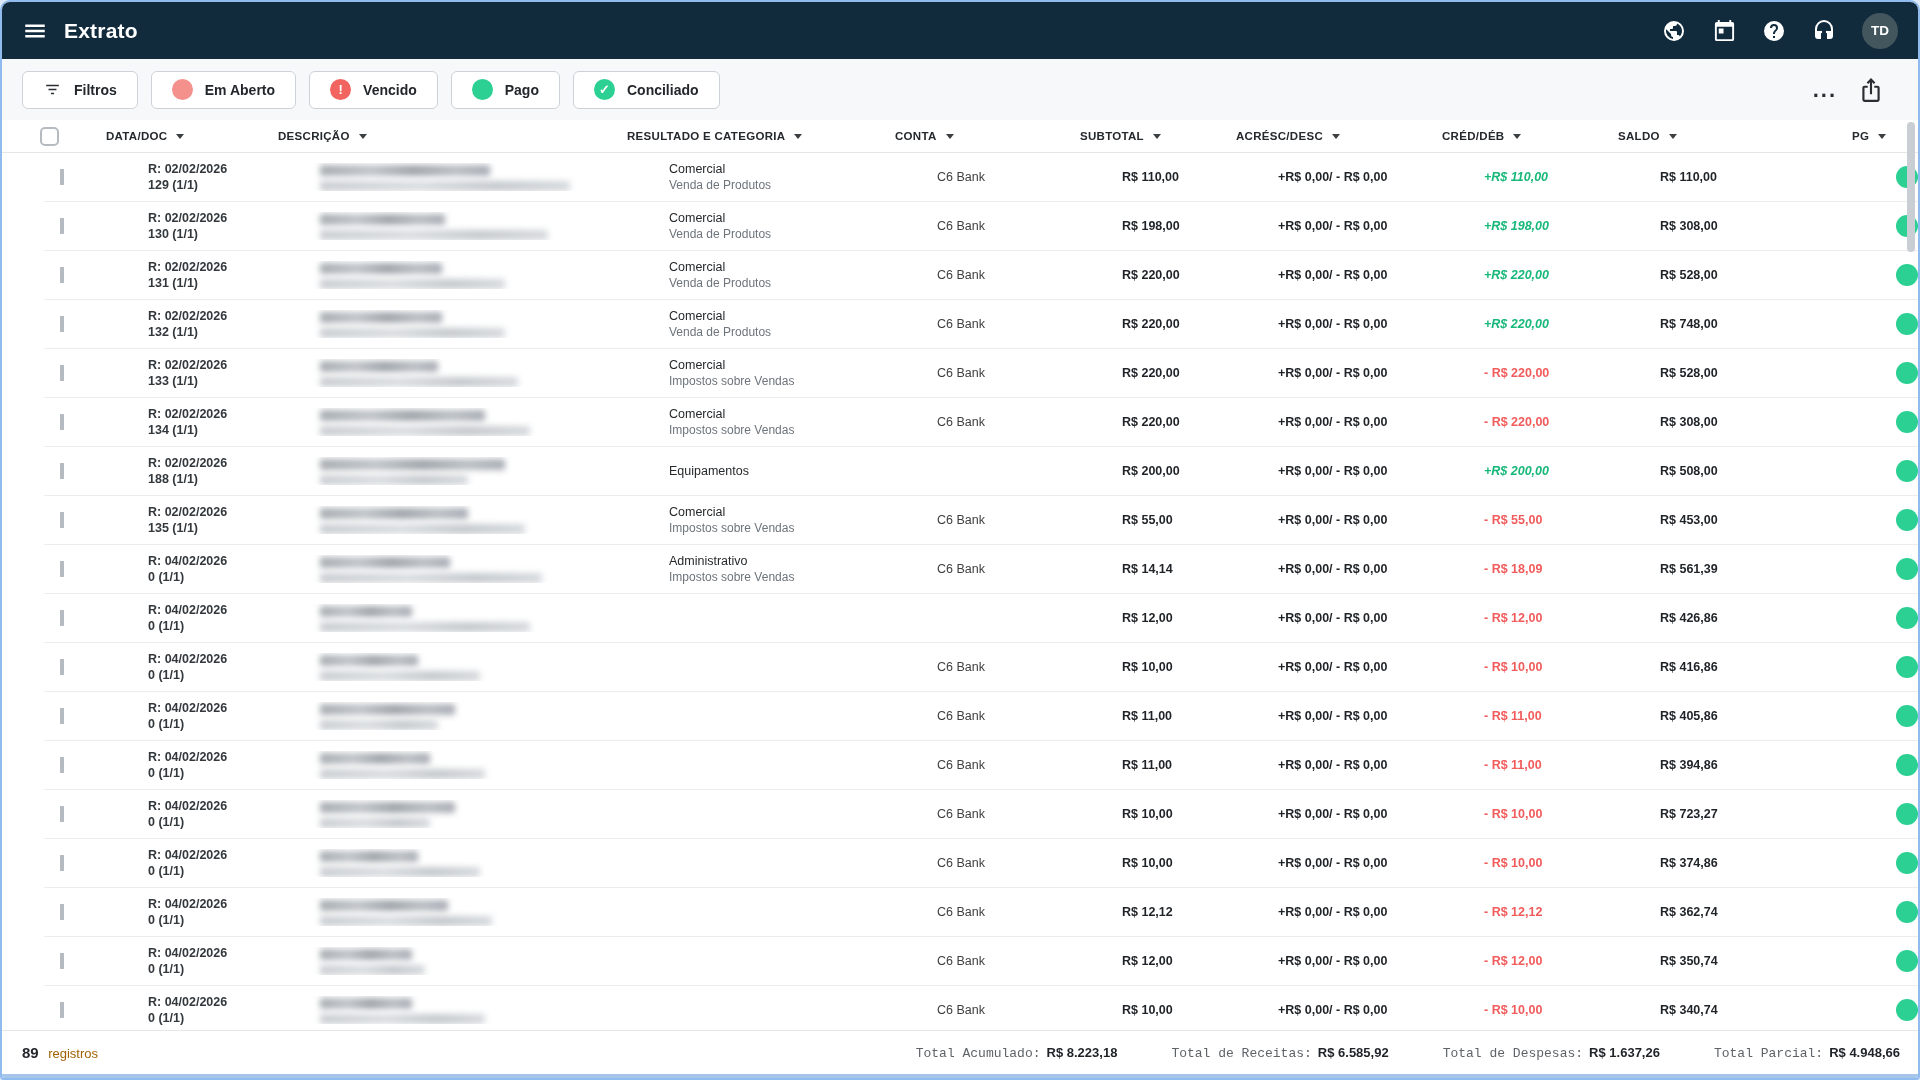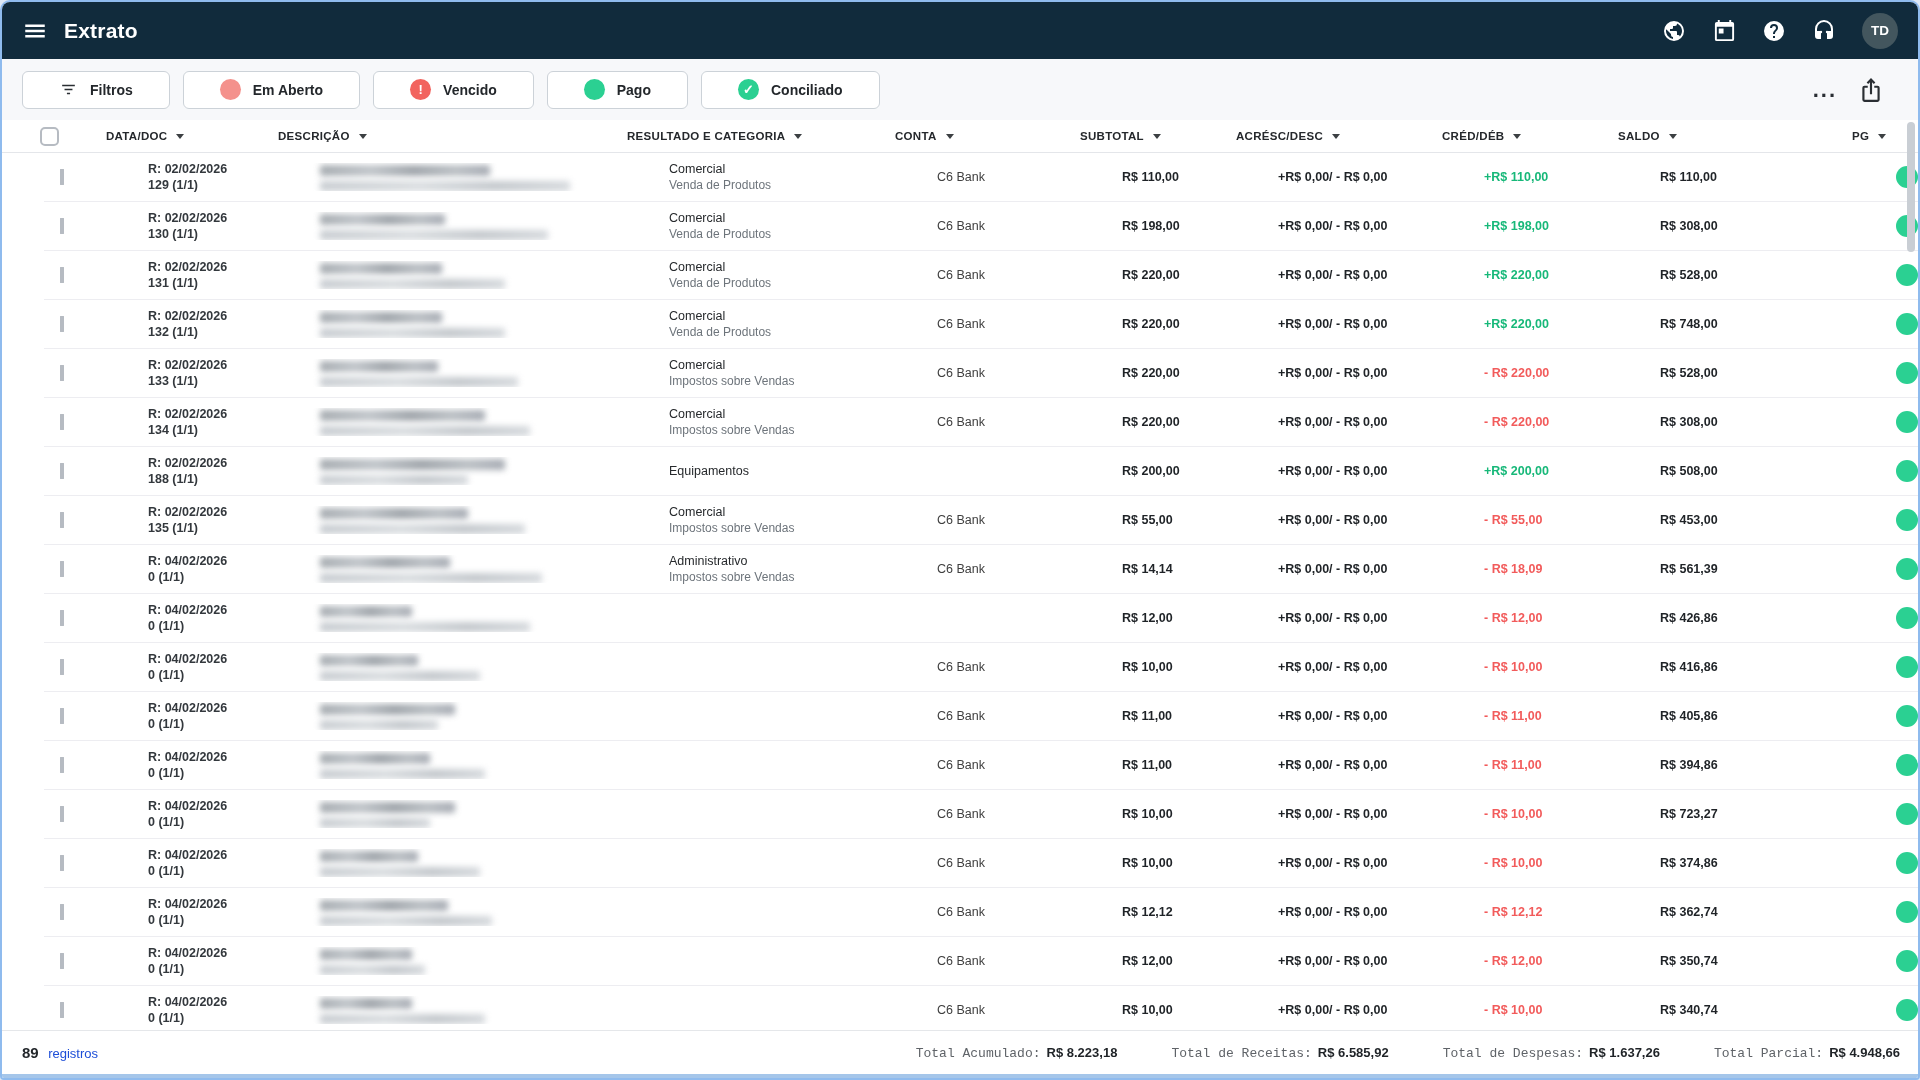--- a/index.html
+++ b/index.html
@@ -20,21 +20,21 @@
 
   
   .filterbar { height:61px; background:#f7f8fa; display:flex; align-items:center; padding:0 20px; gap:13px; }
   .search-box { position:relative; width:262px; height:38px; }
   .search-box input { width:100%; height:100%; border:1px solid #b9bfc6; border-radius:6px;
     background:#fff; padding:0 40px 0 13px; font-size:14px; color:#30353a;
     font-family:"Liberation Sans","DejaVu Sans",sans-serif; outline:none; }
   .search-box input::placeholder { color:#6f767d; }
   .search-icon { position:absolute; right:11px; top:8px; width:21px; height:21px; }
   .fbtn { height:38px; background:#fff; border:1px solid #ccd2d8; border-radius:6px;
-    display:flex; align-items:center; gap:12px; padding:0 36px; cursor:pointer;
+    display:flex; align-items:center; gap:12px; padding:0 20px; cursor:pointer;
     font-size:14px; font-weight:700; color:#23272b; }
   .fbtn .dot { width:21px; height:21px; border-radius:50%; display:flex; align-items:center;
     justify-content:center; color:#fff; font-size:13px; font-weight:700; }
   .filter-spacer { flex:1; }
   .more-btn { font-size:22px; font-weight:700; color:#2a2e33; letter-spacing:2px;
     cursor:pointer; padding:0 8px; line-height:10px; }
   .export-btn { width:26px; height:26px; cursor:pointer; margin-right:14px; }
 
   
   .grid-row { display:grid;
@@ -50,35 +50,35 @@
 
   .tbody { background:#fff; }
   .trow { height:49px; align-items:center; border-bottom:1px solid #ededf1; cursor:pointer;margin-left:42px; }
   .cell { padding-left:16px; font-size:12.5px; color:#2b2f33; line-height:16px; white-space:nowrap; overflow:hidden; }
   .cell .l1 { font-weight:600; color:#33383d; }
   .cell .l2 { font-weight:600; color:#33383d; }
   .cat1 { color:#26292c; }
   .cat2 { color:#6d747b; font-size:12px; }
   .conta { color:#404040; }
   .money { font-weight:700; color:#1f2327; font-size:12.5px; }
-  .cred.credit { color:#17b879; }
+  .cred.credit { color:#17b879;font-style:italic; }
   .cred.debit  { color:#f25b5b; }
   .blur1 { height:11px; border-radius:2px; margin:2px 0 5px 0;
     background:linear-gradient(90deg,#8f969c,#b0b6bc 30%,#878e95 55%,#a9afb5 80%,#9096a0);
     filter:blur(3px); opacity:.8; }
   .blur2 { height:10px; border-radius:2px;
     background:linear-gradient(90deg,#b6bcc2,#cdd2d6 40%,#b0b6bc 70%,#c8cdd2);
     filter:blur(3px); opacity:.75; }
   .pg-dot { width:22px; height:22px; border-radius:50%; margin-left:18px; cursor:pointer; }
 
   
   .footer { position:absolute; left:0; right:0; bottom:4px; height:44px; background:#fff;
     border-top:1px solid #e5e7ea; display:flex; align-items:center; padding:0 18px 0 20px; }
   .reg-count b { font-size:15px; color:#23272b; }
-  .reg-count span { font-size:13px; color:#1d4ed8; margin-left:5px; }
+  .reg-count span { font-size:13px; color:#a16207; margin-left:5px; }
   .totals { margin-left:auto; display:flex; gap:54px; align-items:center; }
   .total-group { font-size:13px; white-space:nowrap; }
   .total-group .lbl { color:#5f6368;font-family:Liberation Mono, monospace; }
   .total-group .val { color:#1f2327; font-weight:700; margin-left:6px; }
 
   
   .vscroll { position:absolute; right:3px; top:120px; width:8px; height:130px;
     background:#c9ced4; border-radius:4px; cursor:pointer; }
   .hscroll { position:absolute; left:0; right:0; bottom:0; height:4px; background:#a5c6ea; cursor:pointer; }
 </style>

